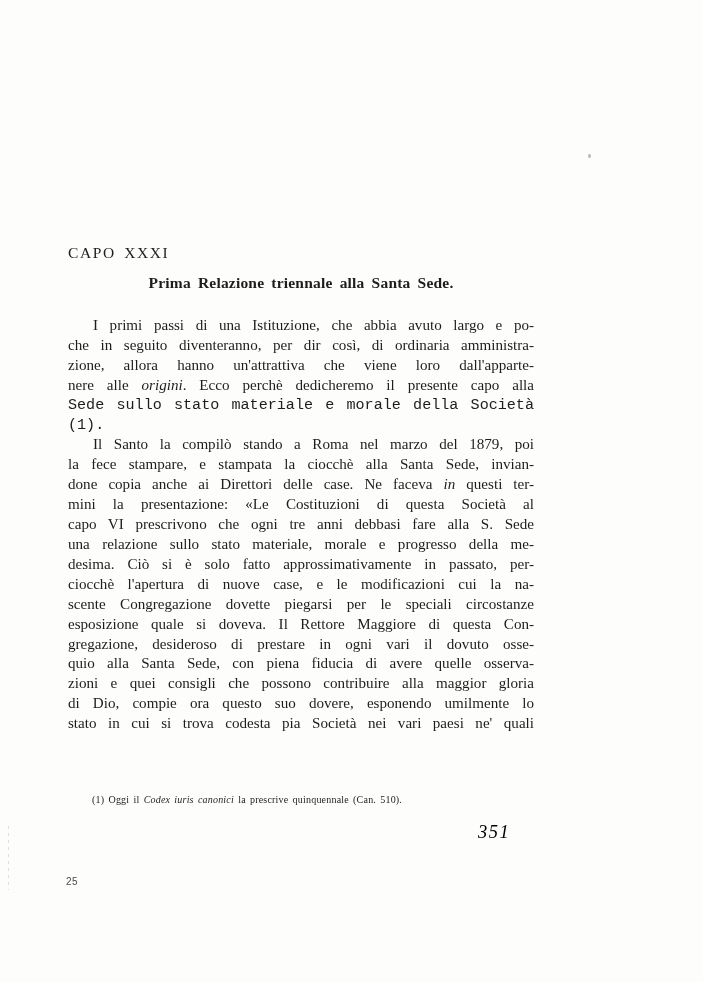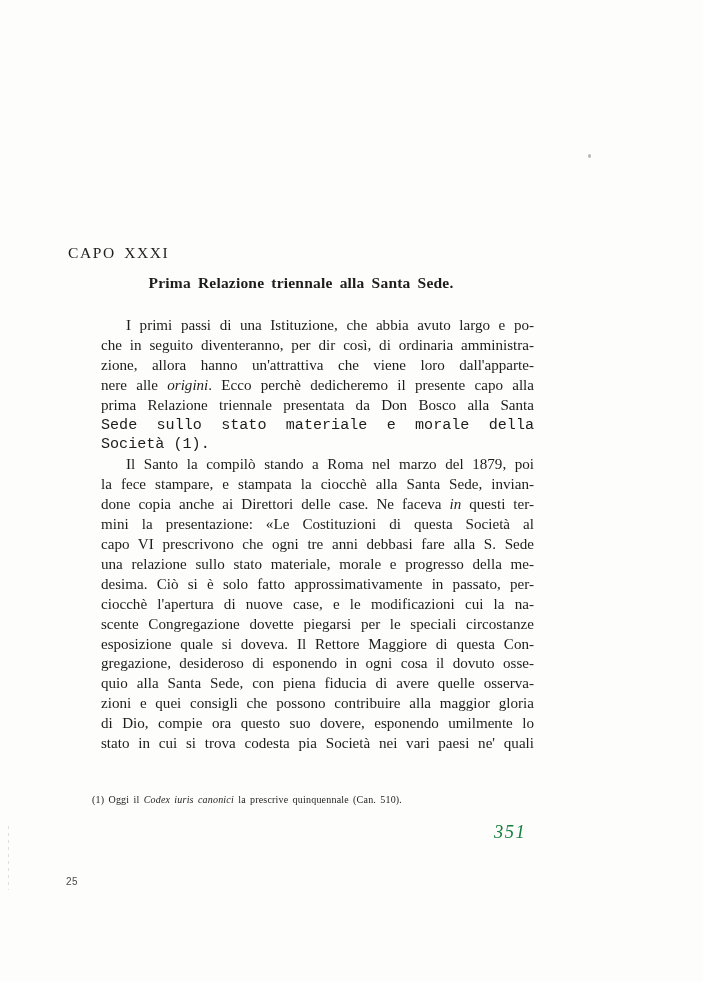--- a/index.html
+++ b/index.html
@@ -42,21 +42,20 @@
     left: 68px;
     top: 316px;
     width: 466px;
     font-size: 15.1px;
     line-height: 19.9px;
   }
   .body-line {
     text-align: justify;
     text-align-last: justify;
     white-space: nowrap;
-    margin-left: 33px;
   }
   .body-line.par-end {
     text-align-last: left;
     white-space: normal;
     font-family: Liberation Mono, monospace;
   }
   .body-line.indent {
     text-indent: 25px;
   }
   .it {
@@ -68,26 +67,26 @@
     top: 792px;
     width: 466px;
     font-size: 10px;
     line-height: 15px;
     text-indent: 24px;
     letter-spacing: 0.2px;
     word-spacing: 1.5px;
   }
   .page-number {
     position: absolute;
-    left: 494px;
+    left: 478px;
     top: 822px;
     font-size: 18.5px;
     font-style: italic;
     letter-spacing: 1.5px;
-    color: #15803d;
+    color: #000000;
   }
   .signature-mark {
     position: absolute;
     left: 66px;
     top: 876px;
     font-size: 10px;
     font-family: "Liberation Sans", sans-serif;
     color: #4a4a48;
     letter-spacing: 0.5px;
   }
@@ -125,33 +124,32 @@
 
   <div class="chapter-title">CAPO XXXI</div>
 
   <div class="section-title">Prima Relazione triennale alla Santa Sede.</div>
 
   <div class="body-text">
       <div class="body-line indent"><span>I primi passi di una Istituzione, che abbia avuto largo e po-</span></div>
       <div class="body-line"><span>che in seguito diventeranno, per dir così, di ordinaria amministra-</span></div>
       <div class="body-line"><span>zione, allora hanno un'attrattiva che viene loro dall'apparte-</span></div>
       <div class="body-line"><span>nere alle </span><span class="it">origini</span><span>. Ecco perchè dedicheremo il presente capo alla</span></div>
-      <div class="body-line"><span>prima Relazione triennale presentata da Don Bosco alla Santa</span></div>
       <div class="body-line par-end"><span>Sede sullo stato materiale e morale della Società (1).</span></div>
       <div class="body-line indent"><span>Il Santo la compilò stando a Roma nel marzo del 1879, poi</span></div>
       <div class="body-line"><span>la fece stampare, e stampata la ciocchè alla Santa Sede, invian-</span></div>
       <div class="body-line"><span>done copia anche ai Direttori delle case. Ne faceva </span><span class="it">in</span><span> questi ter-</span></div>
       <div class="body-line"><span>mini la presentazione: «Le Costituzioni di questa Società al</span></div>
       <div class="body-line"><span>capo VI prescrivono che ogni tre anni debbasi fare alla S. Sede</span></div>
       <div class="body-line"><span>una relazione sullo stato materiale, morale e progresso della me-</span></div>
       <div class="body-line"><span>desima. Ciò si è solo fatto approssimativamente in passato, per-</span></div>
       <div class="body-line"><span>ciocchè l'apertura di nuove case, e le modificazioni cui la na-</span></div>
       <div class="body-line"><span>scente Congregazione dovette piegarsi per le speciali circostanze</span></div>
       <div class="body-line"><span>esposizione quale si doveva. Il Rettore Maggiore di questa Con-</span></div>
-      <div class="body-line"><span>gregazione, desideroso di esponendo in ogni cosa il dovuto osse-</span></div>
+      <div class="body-line"><span>gregazione, desideroso di prestare in ogni vari il dovuto osse-</span></div>
       <div class="body-line"><span>quio alla Santa Sede, con piena fiducia di avere quelle osserva-</span></div>
       <div class="body-line"><span>zioni e quei consigli che possono contribuire alla maggior gloria</span></div>
       <div class="body-line"><span>di Dio, compie ora questo suo dovere, esponendo umilmente lo</span></div>
       <div class="body-line"><span>stato in cui si trova codesta pia Società nei vari paesi ne' quali</span></div>
     </div>
 
   <div class="footnote">
     <span>(1) Oggi il </span><span class="it">Codex iuris canonici</span><span> la prescrive quinquennale (Can. 510).</span>
   </div>
 

